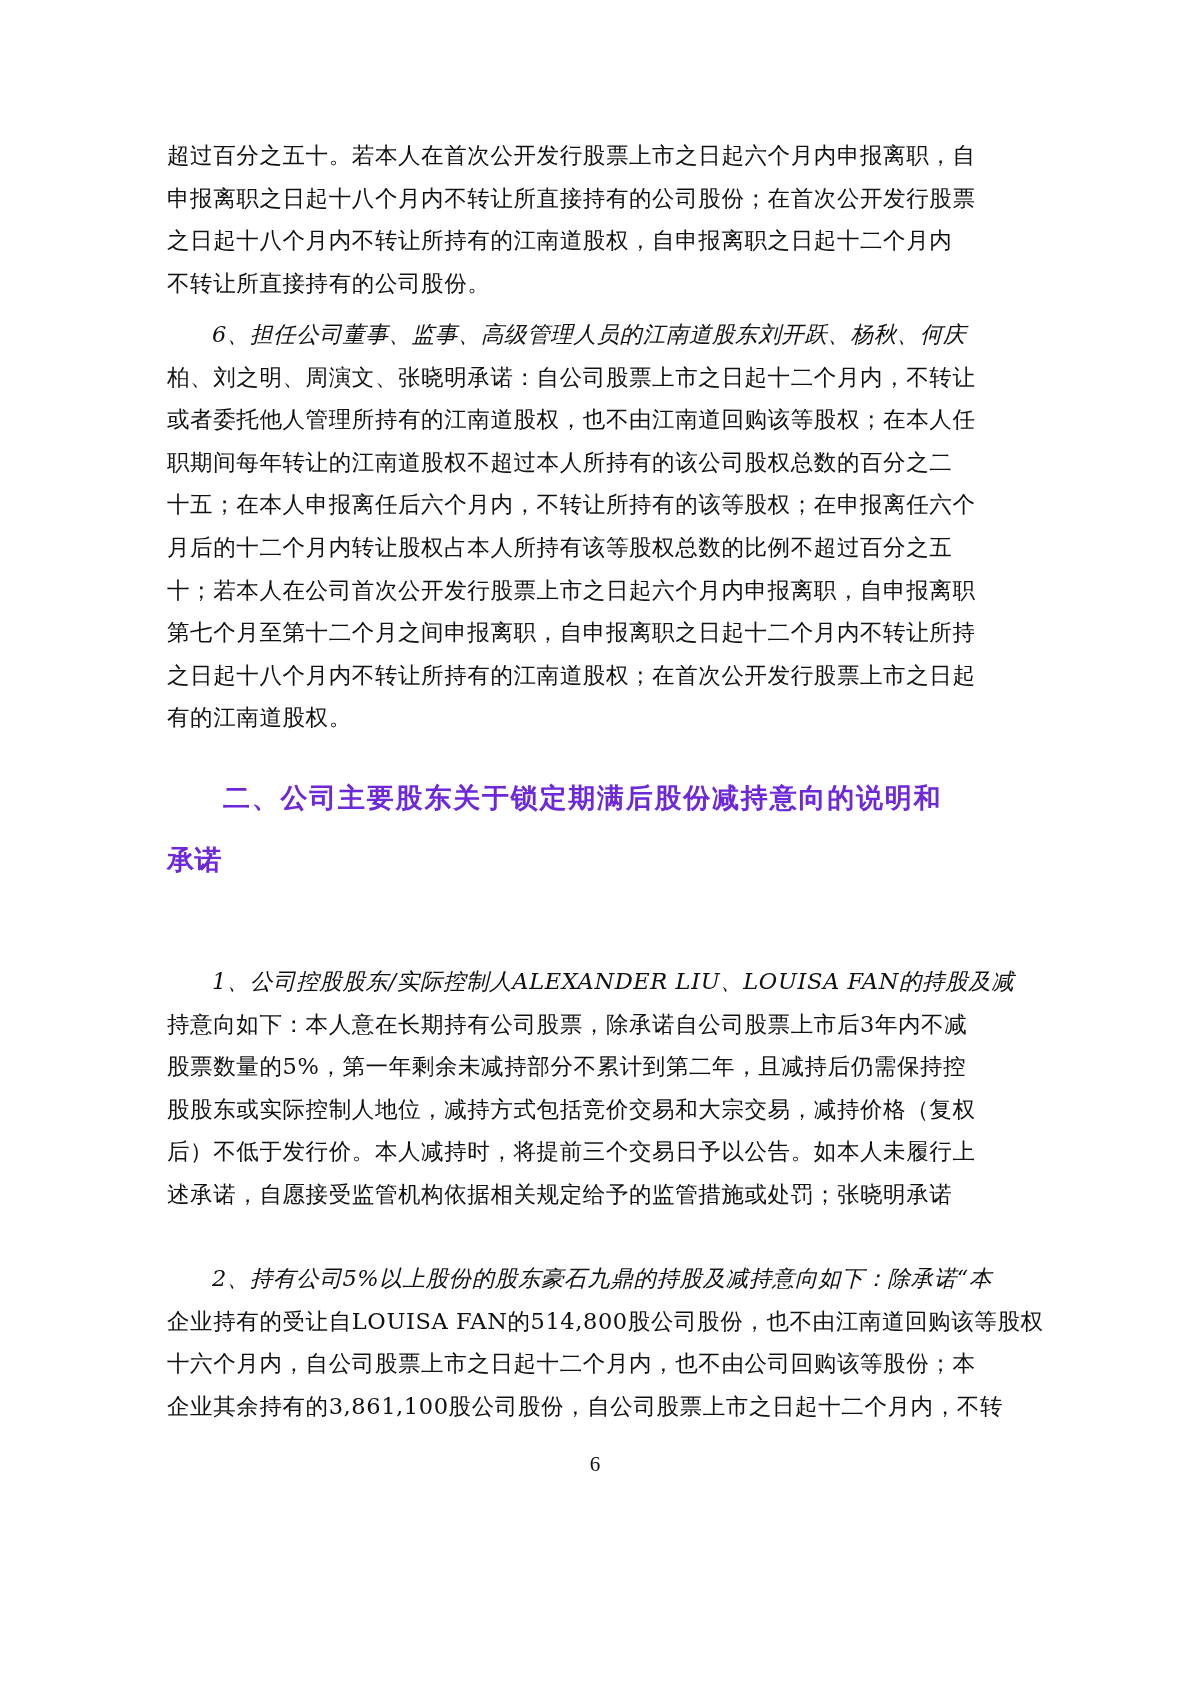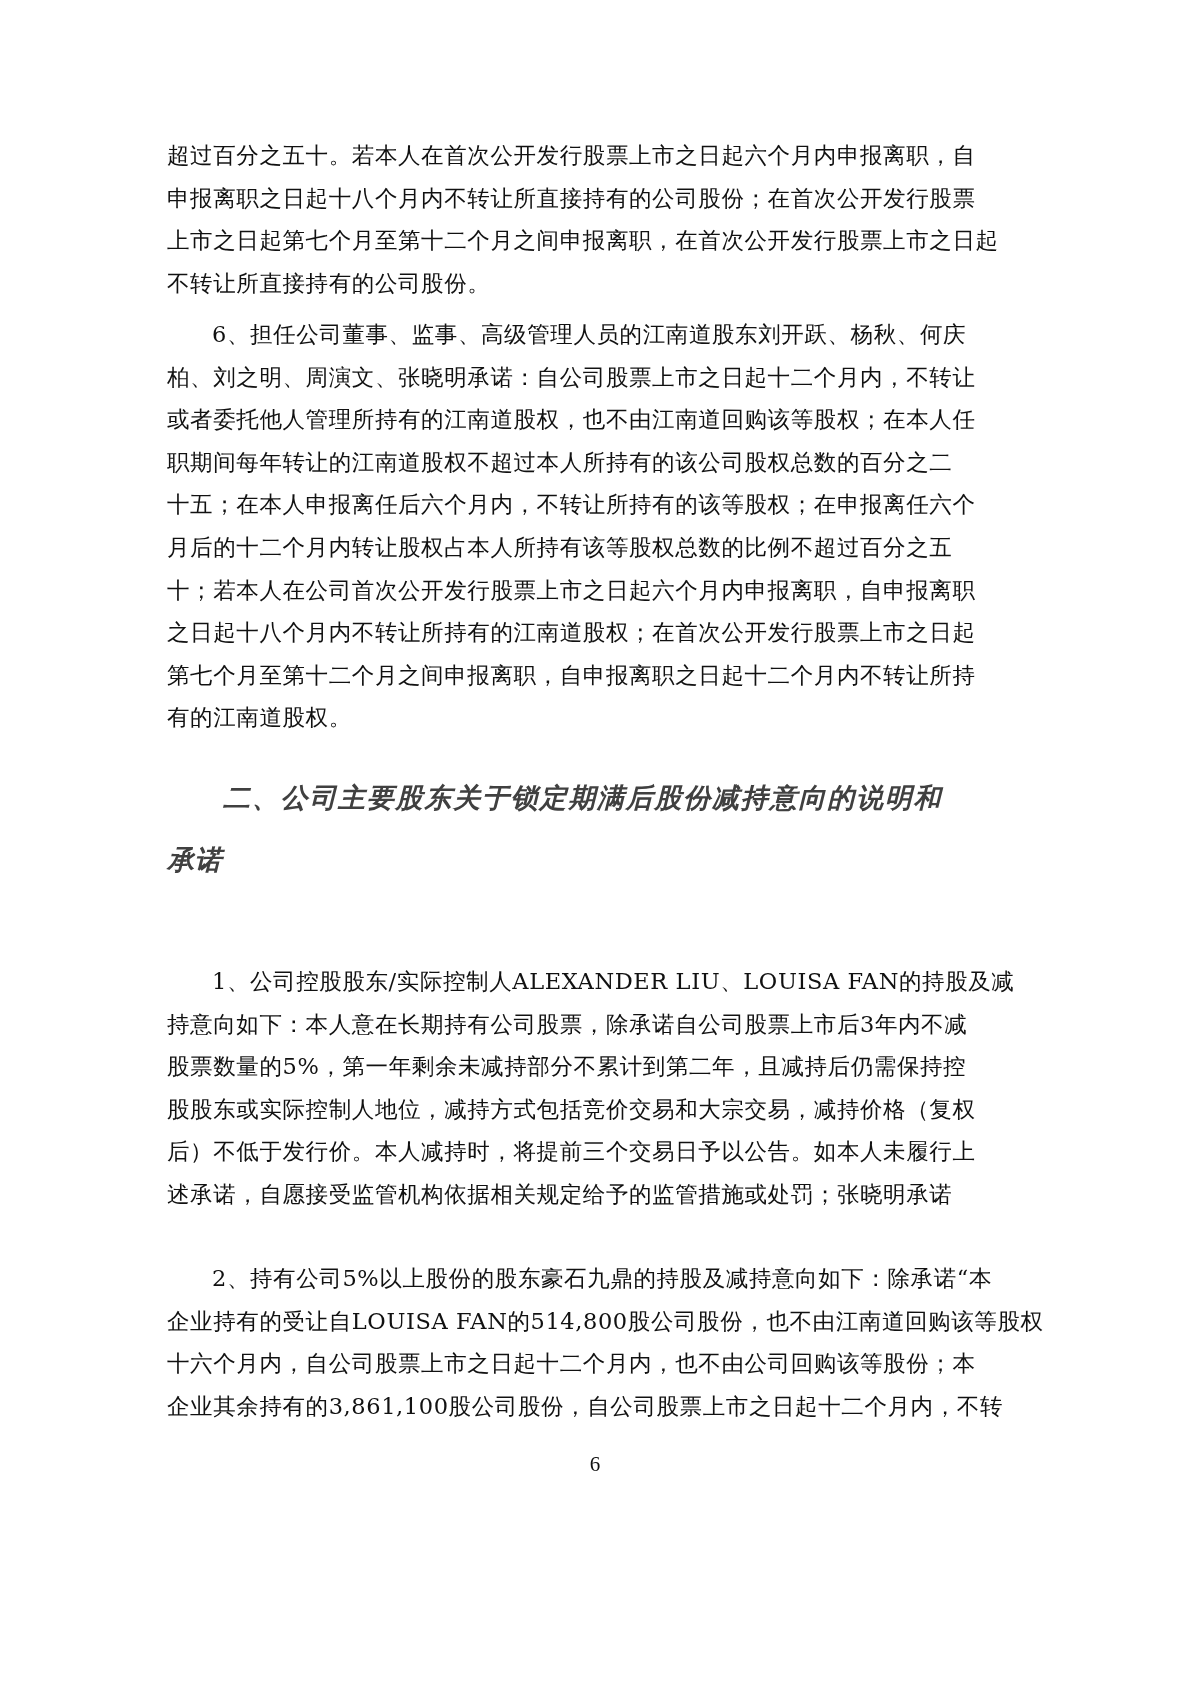--- a/index.html
+++ b/index.html
@@ -15,55 +15,55 @@
   .line {
     font-size: 22.5px;
     line-height: 42.6px;
     height: 42.6px;
     white-space: nowrap;
     letter-spacing: 0.6px;
     text-align: justify;
     text-align-last: justify;
   }
   .line.last { text-align-last: left; }
-  .line.indent { padding-left: 45px; }
+  .line.indent { padding-left: 45px; font-style: italic; }
   .heading {
     position: absolute; left: 167px; width: 774px;
     font-family: "DejaVu Sans", "Liberation Sans", sans-serif;
-    font-weight: bold; font-size: 27px; color: #404040; font-style: italic;
+    font-weight: bold; font-size: 27px; color: #6d28d9;
   }
   .heading .hline { height: 60px; line-height: 60px; white-space: nowrap; letter-spacing: 0.5px; }
   .heading .hline.first { padding-left: 56px; text-align: justify; text-align-last: justify; }
   .page-number {
     position: absolute; left: 0; width: 1190px; top: 1452px; text-align: center;
     font-family: "Liberation Serif", "DejaVu Serif", serif; font-size: 21px; color: #111;
   }
 </style>
 </head>
 <body>
 
 <div class="page">
 
   <div class="text-block" style="top:134px;">
     <div class="line">超过百分之五十。若本人在首次公开发行股票上市之日起六个月内申报离职，自</div>
     <div class="line">申报离职之日起十八个月内不转让所直接持有的公司股份；在首次公开发行股票</div>
-    <div class="line">上市之日起第七个月至第十二个月之间申报离职，在首次公开发行股票上市之日起</div>
+    <div class="line">之日起十八个月内不转让所持有的江南道股权，自申报离职之日起十二个月内</div>
     <div class="line last">不转让所直接持有的公司股份。</div>
   </div>
 
   <div class="text-block" style="top:313px;">
     <div class="line indent">6、担任公司董事、监事、高级管理人员的江南道股东刘开跃、杨秋、何庆</div>
     <div class="line">柏、刘之明、周演文、张晓明承诺：自公司股票上市之日起十二个月内，不转让</div>
     <div class="line">或者委托他人管理所持有的江南道股权，也不由江南道回购该等股权；在本人任</div>
     <div class="line">职期间每年转让的江南道股权不超过本人所持有的该公司股权总数的百分之二</div>
     <div class="line">十五；在本人申报离任后六个月内，不转让所持有的该等股权；在申报离任六个</div>
     <div class="line">月后的十二个月内转让股权占本人所持有该等股权总数的比例不超过百分之五</div>
     <div class="line">十；若本人在公司首次公开发行股票上市之日起六个月内申报离职，自申报离职</div>
+    <div class="line">第七个月至第十二个月之间申报离职，自申报离职之日起十二个月内不转让所持</div>
     <div class="line">之日起十八个月内不转让所持有的江南道股权；在首次公开发行股票上市之日起</div>
-    <div class="line">第七个月至第十二个月之间申报离职，自申报离职之日起十二个月内不转让所持</div>
     <div class="line last">有的江南道股权。</div>
   </div>
 
   <div class="heading" style="top:768px;">
     <div class="hline first">二、公司主要股东关于锁定期满后股份减持意向的说明和</div>
     <div class="hline" style="margin-top:2px;">承诺</div>
   </div>
 
   <div class="text-block" style="top:960px;">
     <div class="line indent">1、公司控股股东/实际控制人ALEXANDER LIU、LOUISA FAN的持股及减</div>

